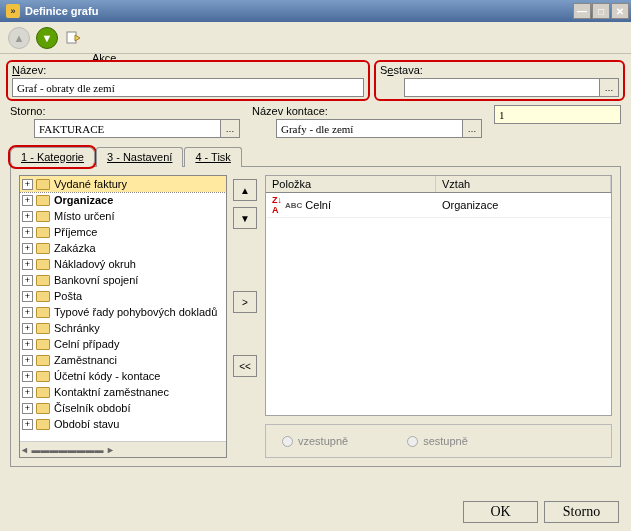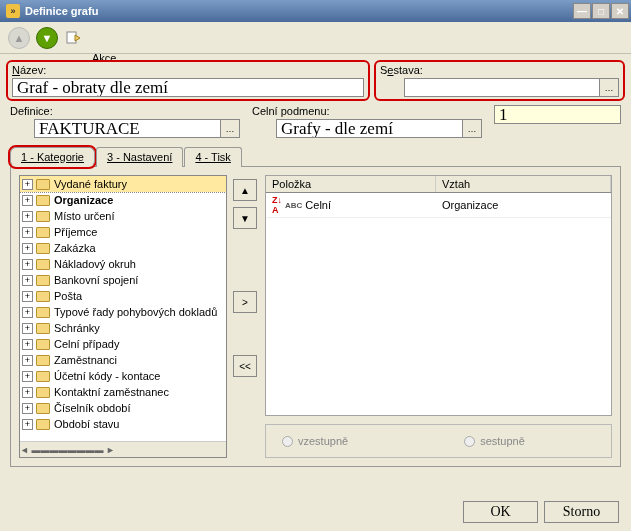--- a/index.html
+++ b/index.html
@@ -13,21 +13,21 @@
 .tool-circle { width: 22px; height: 22px; border-radius: 50%; display: flex; align-items: center; justify-content: center; cursor: pointer; }
 .tool-back { background: #d8d8d0; color: #999; border: 1px solid #bbb; }
 .tool-fwd { background: #5ea000; color: #fff; border: 1px solid #3a6a00; }
 .tool-icon { width: 18px; height: 18px; cursor: pointer; display: flex; align-items: center; justify-content: center; }
 .toolbar-label { margin-left: 4px; margin-top: 40px; }
 .content { padding: 8px 10px; }
 .row { display: flex; gap: 12px; margin-bottom: 6px; }
 .col { display: flex; flex-direction: column; }
 .label { margin-bottom: 2px; }
 .underline { text-decoration: underline; }
-.input { height: 19px; background: #fff; border: 1px solid #888; padding: 2px 4px; font-size: 17px; font-family: Tahoma; width: 100%; }
+.input { height: 19px; background: #fff; border: 1px solid #888; padding: 2px 4px; font-size: 11px; font-family: Tahoma; width: 100%; }
 .input-yellow { background: #ffffdd; }
 .input-wrap { display: flex; }
 .input-wrap .input { flex: 1; margin-left: 24px; }
 .input-btn { width: 19px; height: 19px; background: #ece9d8; border: 1px solid #888; border-left: none; font-size: 9px; cursor: pointer; display: flex; align-items: center; justify-content: center; }
 .highlight-red { border: 2px solid #d00000; border-radius: 6px; padding: 2px 4px; margin: -2px -4px; }
 .tabs { display: flex; margin-top: 8px; border-bottom: 1px solid #999; }
 .tab { padding: 3px 10px; border: 1px solid #999; border-bottom: none; background: #ece9d8; margin-right: 1px; border-radius: 3px 3px 0 0; cursor: pointer; position: relative; top: 1px; text-decoration: underline; }
 .tab.active { background: #ece9d8; border-bottom: 1px solid #ece9d8; font-weight: normal; }
 .tab.highlight { outline: 2px solid #d00000; outline-offset: 0; border-radius: 6px; }
 .tabcontent { border: 1px solid #999; border-top: none; padding: 8px; height: 300px; display: flex; gap: 6px; }
@@ -44,21 +44,21 @@
 .right-pane { flex: 1; display: flex; flex-direction: column; }
 .grid { flex: 1; border: 1px solid #a3a3a3; background: #fff; display: flex; flex-direction: column; }
 .grid-head { display: flex; background: #ece9d8; border-bottom: 1px solid #888; }
 .grid-col { padding: 2px 6px; border-right: 1px solid #ccc; }
 .gcol1 { width: 170px; }
 .gcol2 { flex: 1; }
 .grid-row { display: flex; border-bottom: 1px solid #eee; }
 .grid-cell { padding: 2px 6px; display: flex; align-items: center; gap: 3px; }
 .sort-icon { font-size: 9px; color: #c00; font-weight: bold; }
 .abc-icon { font-size: 8px; color: #555; font-weight: bold; }
-.sort-opts { border: 1px solid #bbb; margin-top: 8px; padding: 10px 16px; display: flex; gap: 116px; color: #888; }
+.sort-opts { border: 1px solid #bbb; margin-top: 8px; padding: 10px 16px; display: flex; gap: 59px; color: #888; }
 .radio { display: flex; align-items: center; gap: 5px; }
 .radio-c { width: 11px; height: 11px; border: 1px solid #aaa; border-radius: 50%; background: #eee; }
 .footer { position: absolute; bottom: 8px; right: 12px; display: flex; gap: 6px; }
 .btn { width: 75px; height: 22px; border: 1px solid #888; background: #ece9d8; font-family: Tahoma; font-size: 14px; cursor: pointer; }
 </style>
 </head>
 <body>
 
 <div class="titlebar">
   <div class="titlebar-icon">»</div>
@@ -95,28 +95,28 @@
         <div class="label">S<span class="underline">e</span>stava:</div>
         <div class="input-wrap">
           <input class="input" value="" style="">
           <div class="input-btn">…</div>
         </div>
       </div>
     </div>
   </div>
   <div class="row">
     <div class="col" style="flex:0 0 230px">
-      <div class="label">Definice:</div>
+      <div class="label">Storno:</div>
       <div class="input-wrap">
         <input class="input" value="FAKTURACE" style="">
         <div class="input-btn">…</div>
       </div>
     </div>
     <div class="col" style="flex:0 0 230px">
-      <div class="label">Celní podmenu:</div>
+      <div class="label">Název kontace:</div>
       <div class="input-wrap">
         <input class="input" value="Grafy - dle zemí" style="">
         <div class="input-btn">…</div>
       </div>
     </div>
     <div class="col" style="flex:1">
       <input class="input input-yellow" value="1" style="">
     </div>
   </div>
 

